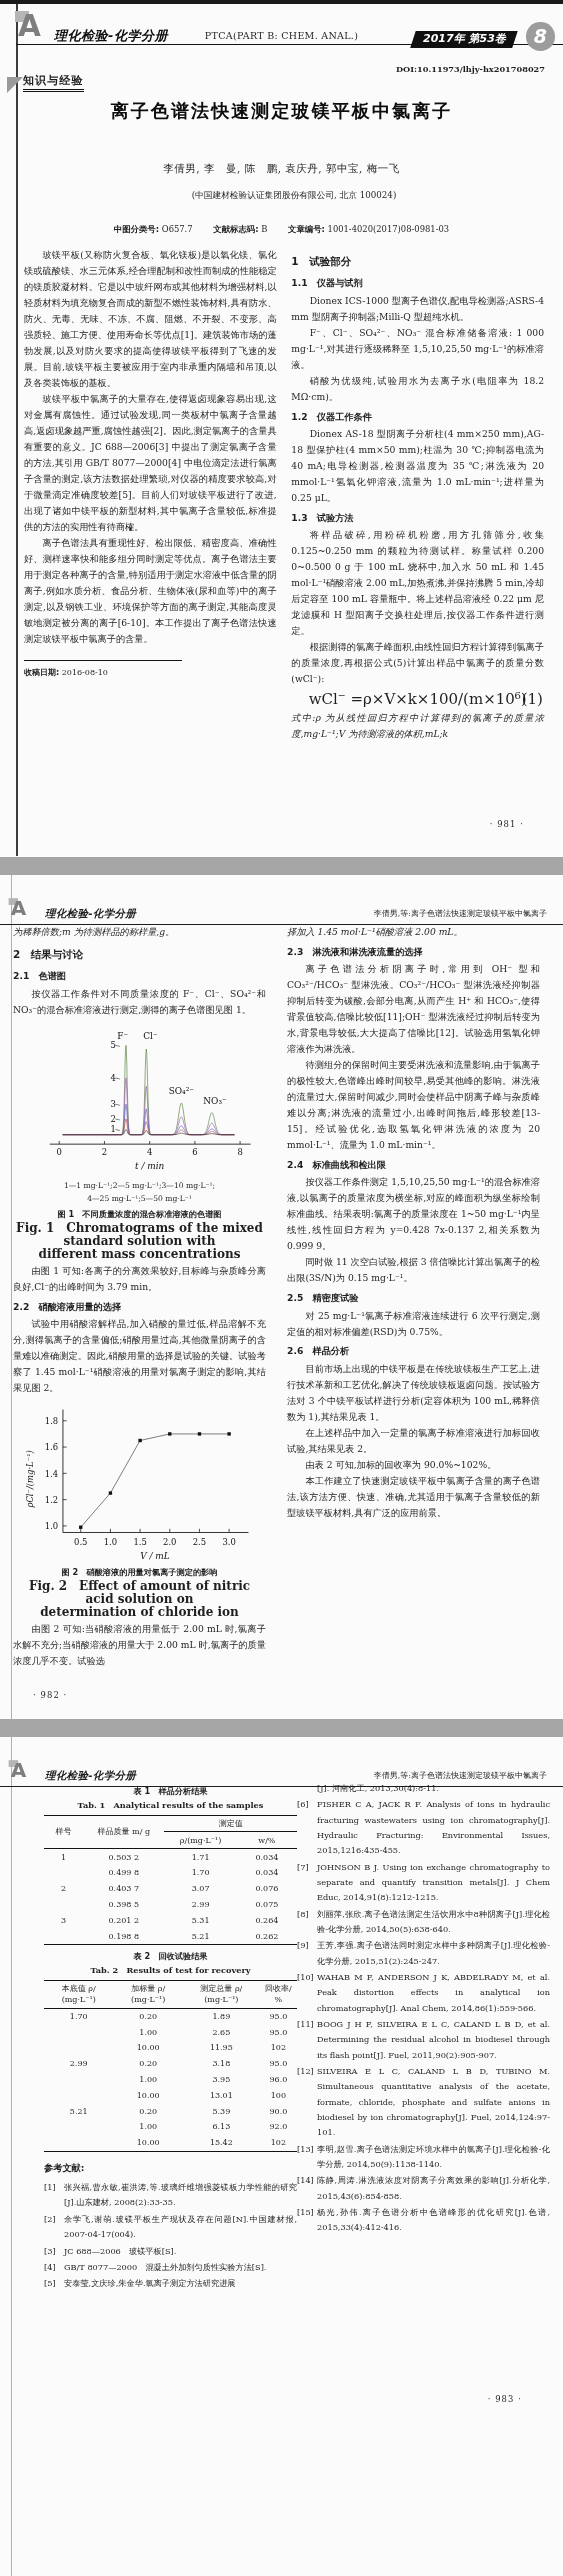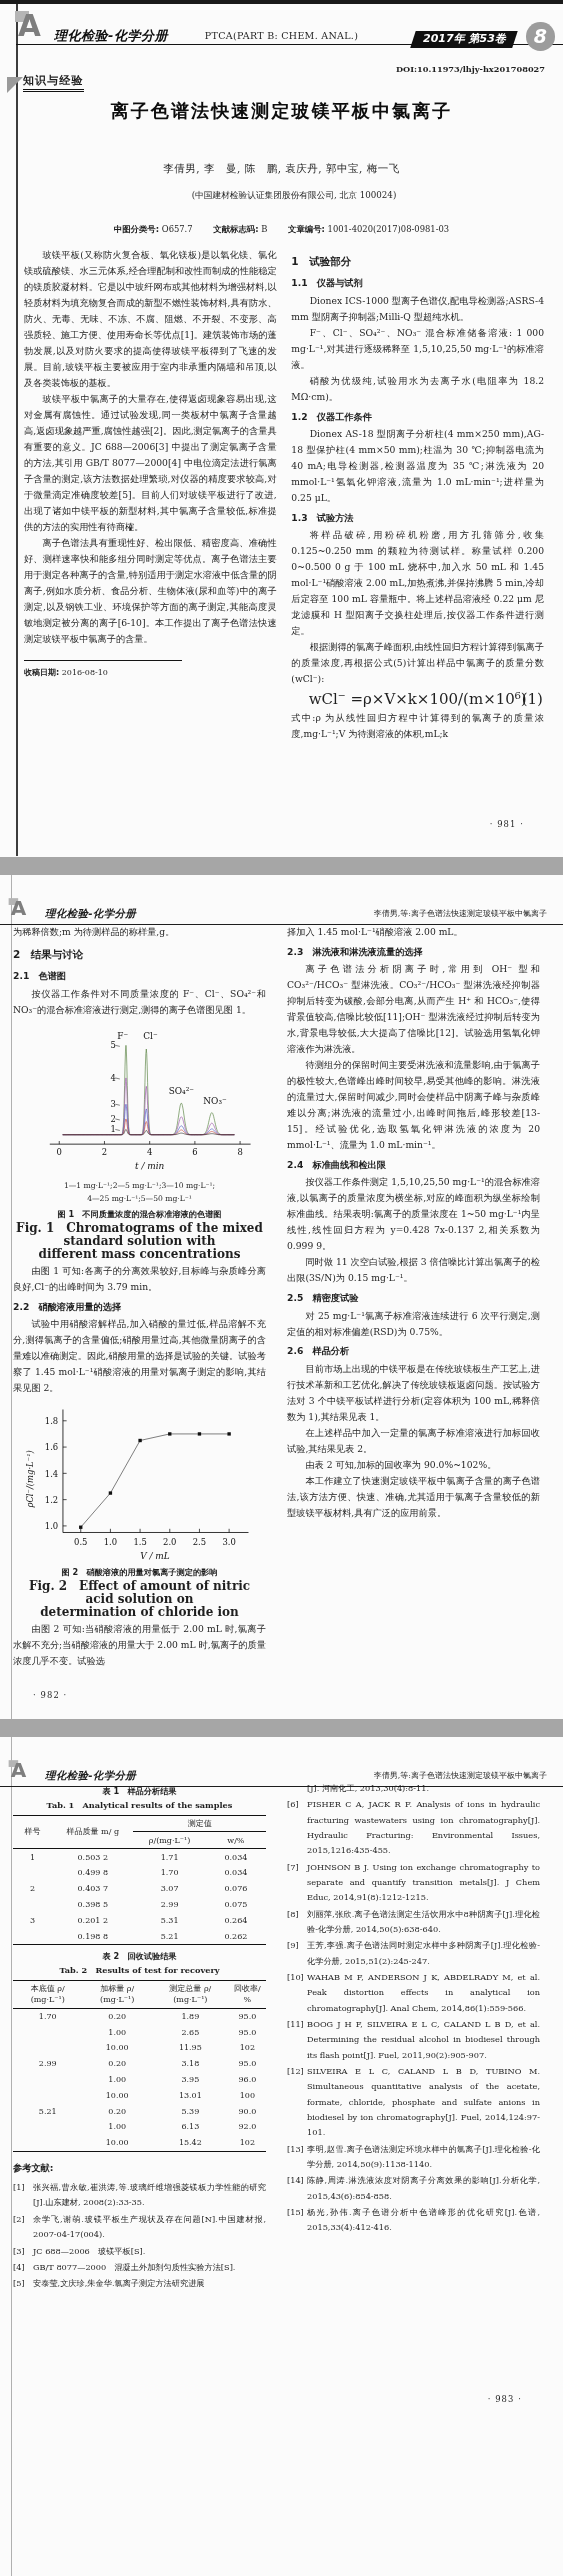--- a/index.html
+++ b/index.html
@@ -43,24 +43,24 @@
   .a-authors{position:absolute;left:0;right:0;top:162px;text-align:center;font-size:10.5px;letter-spacing:0.5px;}
   .a-affil{position:absolute;left:0;right:0;top:190px;text-align:center;font-size:8.7px;padding-left:25px;}
   .a-meta{position:absolute;left:0;right:0;top:224px;text-align:center;font-size:8.4px;}
   .a-meta b{font-family:"DejaVu Sans","Liberation Sans",sans-serif;font-weight:700;}
   .a-meta .gap{display:inline-block;width:18px;}
 
   
   .cols{position:absolute;display:flex;}
   .cols.p1{left:24px;top:247px;width:520px;gap:14.7px;}
   .cols.p2{left:13px;top:49px;width:537px;gap:21px;}
-  .cols.p3{left:13px;top:44px;width:537px;gap:21px;}
+  .cols.p3{left:13px;top:44px;width:537px;justify-content:flex-end;}
   .col{width:253px;}
   p.body{margin:0;font-size:9.2px;line-height:16px;text-align:justify;text-indent:2em;}
-  p.body.noindent{text-indent:0;}
+  p.body.noindent{text-indent:0;font-style:italic;}
   .h-sec{margin:5.3px 0 4.2px;font:700 10.5px/18px "DejaVu Sans","Liberation Sans",sans-serif;}
   .h-sub{margin:2.6px 0 1.6px;font:700 9.2px/17px "DejaVu Sans","Liberation Sans",sans-serif;}
   .formula-row{position:relative;margin:3.2px 0;font-size:15px;line-height:16px;text-align:center;}
   .formula-no{position:absolute;right:1.1px;top:0;}
   .footnote-rule{width:158px;height:1.1px;background:#141414;margin:12.6px 0 6.3px;}
   .received{font-size:8px;}
   .received b{font-family:"DejaVu Sans","Liberation Sans",sans-serif;}
   .pagenum{position:absolute;font-size:8.4px;letter-spacing:1.1px;}
 
   

